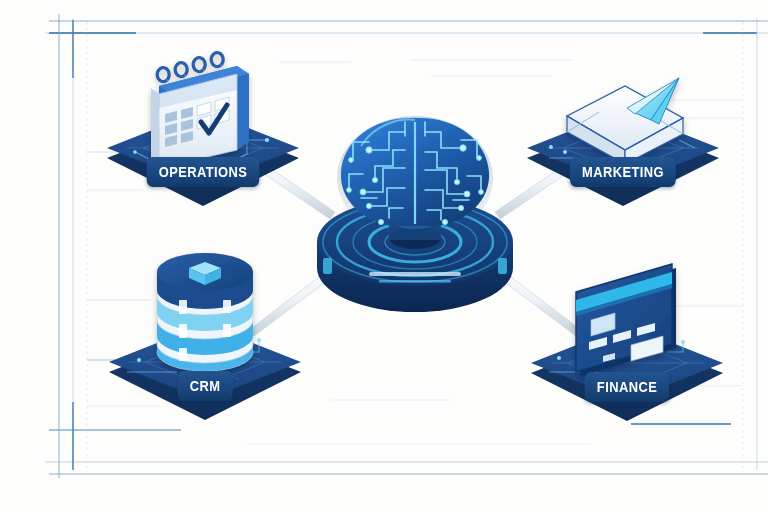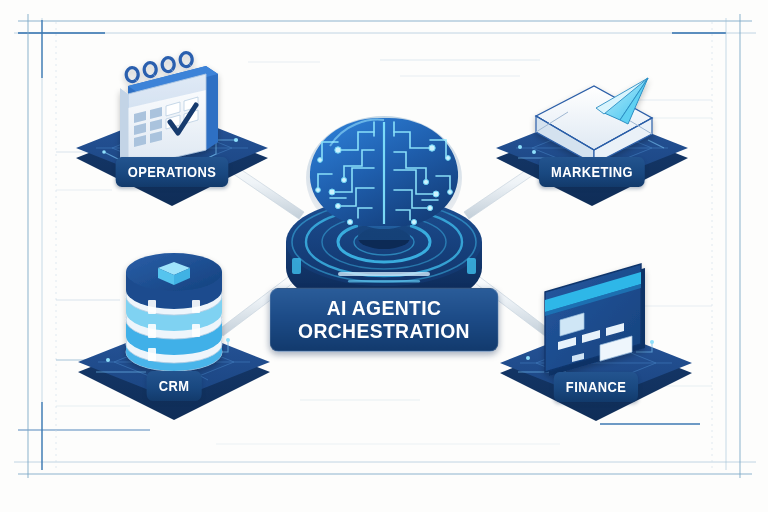--- a/index.html
+++ b/index.html
@@ -3,21 +3,21 @@
 <meta charset="utf-8">
 <title>AI Agentic Orchestration Diagram</title>
 <style>
   html,body{margin:0;padding:0;}
   body{
     width:768px;height:512px;overflow:hidden;
     background:#fdfdfc;
     font-family:"Liberation Sans", sans-serif;
     position:relative;
   }
-  #stage{position:absolute;inset:0;width:661px;height:512px;}
+  #stage{position:absolute;inset:0;width:661px;height:512px;margin-left:31px;}
   #svgroot{position:absolute;left:0;top:0;width:768px;height:512px;}
 
   
   .node-label{
     position:absolute;
     transform:translate(-50%,-50%);
     background:linear-gradient(180deg,#23548f 0%,#194880 55%,#123a6b 100%);
     color:#ffffff;
     border-radius:7px;
     font-weight:700;
@@ -445,18 +445,14 @@
   </svg>
 
   <div class="node-label small" style="left:172px;top:172px;">OPERATIONS</div>
 
   <div class="node-label small" style="left:592px;top:172px;">MARKETING</div>
 
   <div class="node-label small" style="left:174px;top:386px;">CRM</div>
 
   <div class="node-label small" style="left:596px;top:387px;">FINANCE</div>
 
-  <div class="center-label" style="left:384px;top:320px;">
-    <span class="l1">AI AGENTIC</span>
-    <span class="l2">ORCHESTRATION</span>
-  </div>
 
 </div>
 
 </body></html>

